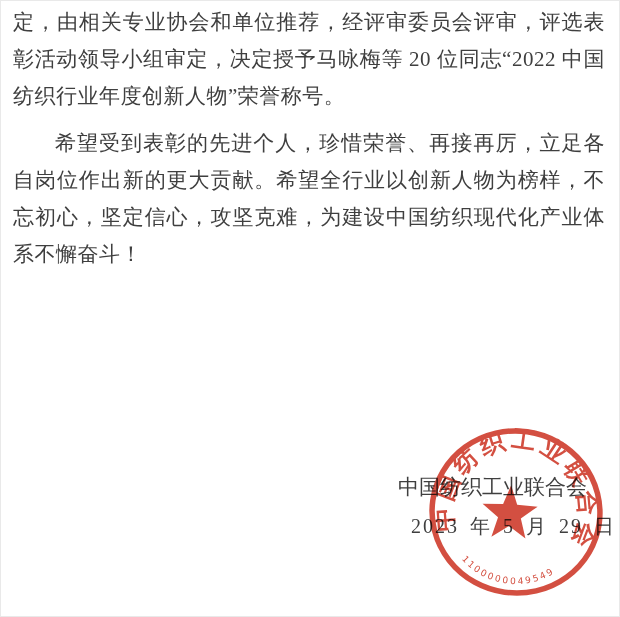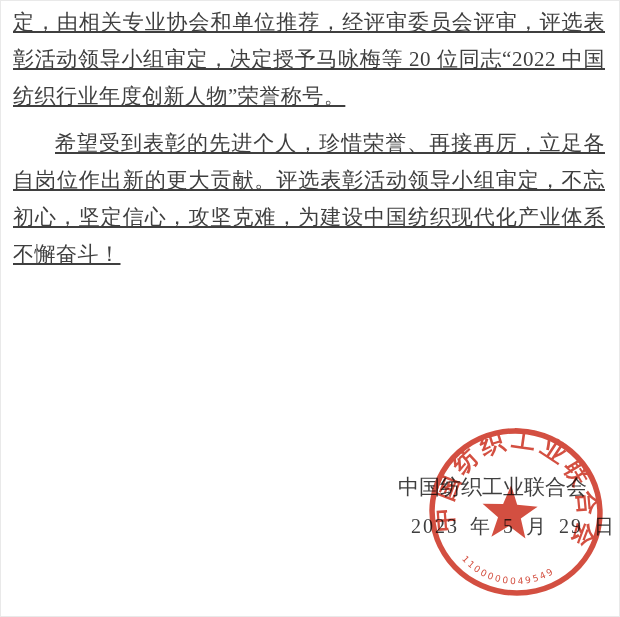--- a/index.html
+++ b/index.html
@@ -16,21 +16,20 @@
     background: #ffffff;
     overflow: hidden;
   }
   .doc-body {
     padding: 3px 14px 0 12px;
     font-size: 21px;
     line-height: 37px;
     text-align: justify;
     color: #3f3f3f;
     letter-spacing: 0.5px;
-    text-decoration: underline;
   }
   .doc-body p { margin: 0; }
   .para-2 { margin-top: 10px !important; text-indent: 2em; }
   .attachment { margin-top: 43px !important; text-indent: 2em; }
   .sig-org {
     position: absolute;
     top: 472px; right: 32px;
     font-size: 21px;
     color: #3f3f3f;
     white-space: nowrap;
@@ -52,21 +51,21 @@
     opacity: 0.92;
   }
 </style>
 </head>
 <body>
 
 <div class="page">
 
   <div class="doc-body">
     <p>定，由相关专业协会和单位推荐，经评审委员会评审，评选表彰活动领导小组审定，决定授予马咏梅等 20 位同志“2022 中国纺织行业年度创新人物”荣誉称号。</p>
-    <p class="para-2">希望受到表彰的先进个人，珍惜荣誉、再接再厉，立足各自岗位作出新的更大贡献。评选表彰活动领导小组审定，不忘初心，坚定信心，攻坚克难，为建设中国纺织现代化产业体系不懈奋斗！</p>
+    <p class="para-2">希望受到表彰的先进个人，珍惜荣誉、再接再厉，立足各自岗位作出新的更大贡献。希望全行业以创新人物为榜样，不忘初心，坚定信心，攻坚克难，为建设中国纺织现代化产业体系不懈奋斗！</p>
   </div>
 
   <div class="sig-org">中国纺织工业联合会</div>
   <div class="sig-date">2023 年 5 月 29 日</div>
 
   <svg class="seal" viewBox="0 0 178 172" width="178" height="172" xmlns="http://www.w3.org/2000/svg">
     <g transform="rotate(8 89 86)">
       <ellipse cx="89" cy="86" rx="84" ry="81" fill="none" stroke="#d04030" stroke-width="5.5"></ellipse>
       <path id="sealRingPath" d="M 31 113 A 64 64 0 1 1 147 113" fill="none"></path>
       <path id="sealCodePath" d="M 42.7 141.2 A 72 72 0 0 0 135.3 141.2" fill="none"></path>

